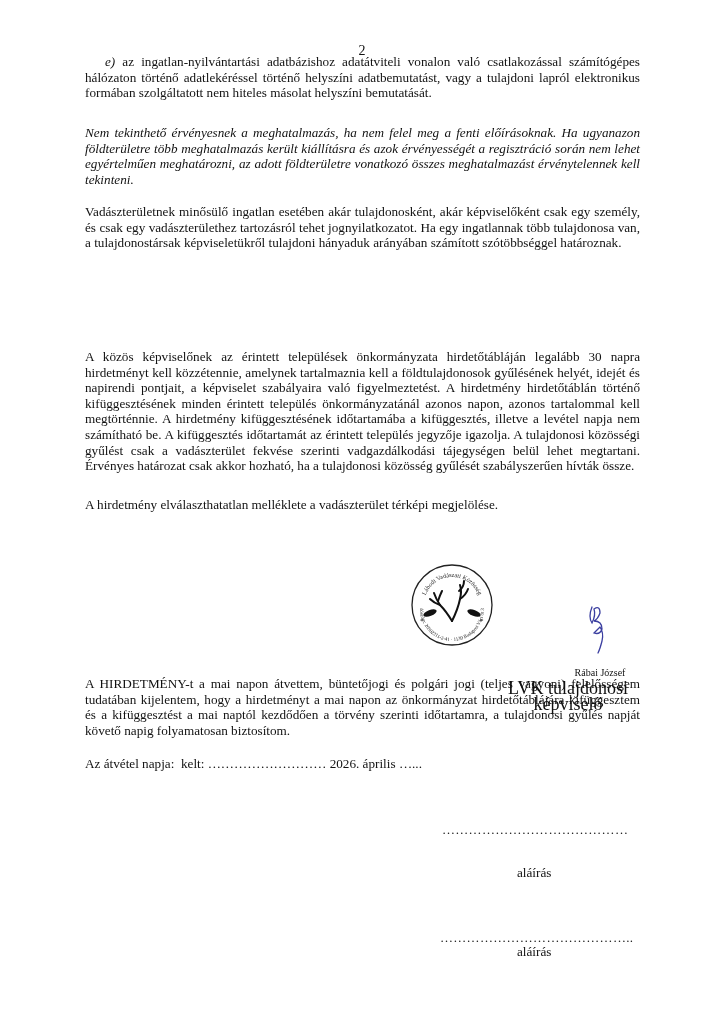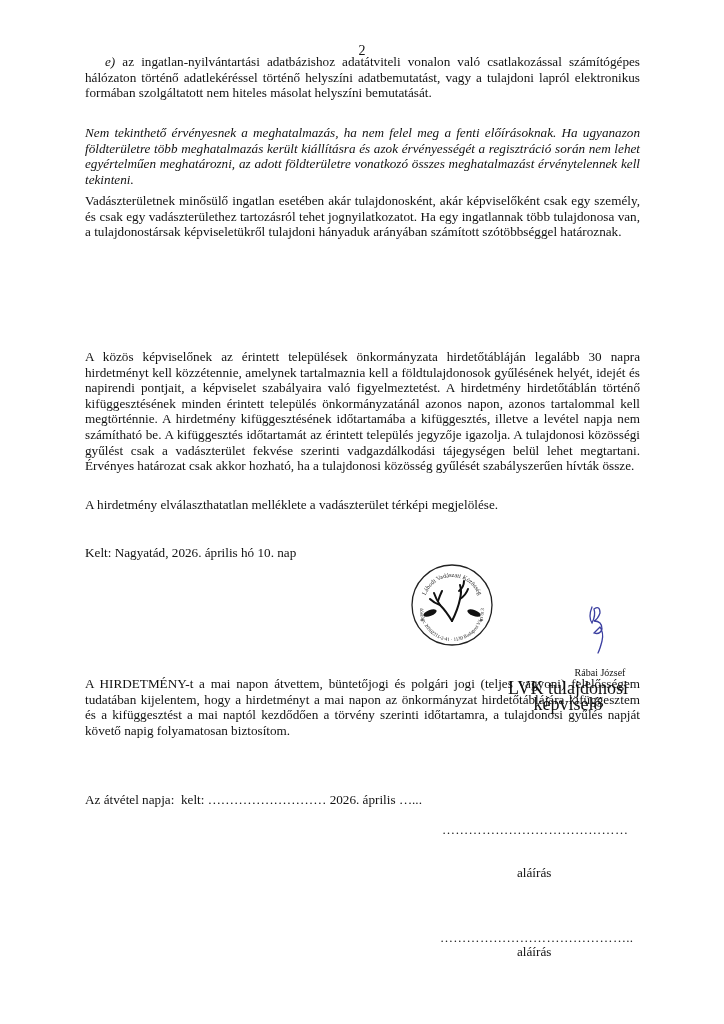--- a/index.html
+++ b/index.html
@@ -30,28 +30,27 @@
 <body>
 
 <div class="page">
 
   <div class="page-number">2</div>
 
   <p class="para" style="top:54px;"><span style="display:inline-block;width:20px;"></span><span class="italic">e)</span><span> az ingatlan-nyilvántartási adatbázishoz adatátviteli vonalon való csatlakozással számítógépes hálózaton történő adatlekéréssel történő helyszíni adatbemutatást, vagy a tulajdoni lapról elektronikus formában szolgáltatott nem hiteles másolat helyszíni bemutatását.</span></p>
 
   <p class="para" style="top:125px;font-style:italic;">Nem tekinthető érvényesnek a meghatalmazás, ha nem felel meg a fenti előírásoknak. Ha ugyanazon földterületre több meghatalmazás került kiállításra és azok érvényességét a regisztráció során nem lehet egyértelműen meghatározni, az adott földterületre vonatkozó összes meghatalmazást érvénytelennek kell tekinteni.</p>
 
-  <p class="para" style="top:193px;font-family:Liberation Serif, serif;">Vadászterületnek minősülő ingatlan esetében akár tulajdonosként, akár képviselőként csak egy személy, és csak egy vadászterülethez tartozásról tehet jognyilatkozatot. Ha egy ingatlannak több tulajdonosa van, a tulajdonostársak képviseletükről tulajdoni hányaduk arányában számított szótöbbséggel határoznak.</p>
+  <p class="para" style="top:204px;font-family:Liberation Serif, serif;">Vadászterületnek minősülő ingatlan esetében akár tulajdonosként, akár képviselőként csak egy személy, és csak egy vadászterülethez tartozásról tehet jognyilatkozatot. Ha egy ingatlannak több tulajdonosa van, a tulajdonostársak képviseletükről tulajdoni hányaduk arányában számított szótöbbséggel határoznak.</p>
 
 
   <p class="para" style="top:349px;">A közös képviselőnek az érintett települések önkormányzata hirdetőtábláján legalább 30 napra hirdetményt kell közzétennie, amelynek tartalmaznia kell a földtulajdonosok gyűlésének helyét, idejét és napirendi pontjait, a képviselet szabályaira való figyelmeztetést. A hirdetmény hirdetőtáblán történő kifüggesztésének minden érintett település önkormányzatánál azonos napon, azonos tartalommal kell megtörténnie.  A hirdetmény kifüggesztésének időtartamába a kifüggesztés, illetve a levétel napja nem számítható be. A kifüggesztés időtartamát az érintett település jegyzője igazolja. A tulajdonosi közösségi gyűlést csak a vadászterület fekvése szerinti vadgazdálkodási tájegységen belül lehet megtartani. Érvényes határozat csak akkor hozható, ha a tulajdonosi közösség gyűlését szabályszerűen hívták össze.</p>
 
   <p class="para" style="top:497px;">A hirdetmény elválaszthatatlan melléklete a vadászterület térképi megjelölése.</p>
 
-  <div class="line" style="left:85px;top:545px;">Kelt: Nagyatád, 2026. április hó 10. nap</div>
 
   <svg class="stamp" viewBox="0 0 84 84">
     <defs>
       <path id="arcTop" d="M 14 42 A 28 28 0 0 1 70 42"></path>
       <path id="arcBot" d="M 10 46 A 32 32 0 0 0 74 46"></path>
     </defs>
     <circle cx="42" cy="42" r="40" fill="none" stroke="#222" stroke-width="1.3"></circle>
     <text font-size="6.2" fill="#222" font-family="Liberation Serif, serif">
       <textPath href="#arcTop" startOffset="50%" text-anchor="middle">Lábodi Vadászati Közösség</textPath>
     </text>
@@ -76,20 +75,20 @@
 
   <svg class="signature" viewBox="0 0 22 52">
     <path d="M6 4 Q2 14 6 20 Q10 12 8 6 Q14 2 14 10 Q12 16 8 18 Q16 18 16 26 Q14 32 8 30 Q12 26 14 24 Q18 30 16 38 Q14 46 12 50" fill="none" stroke="#3b3fa0" stroke-width="1.3" stroke-linecap="round"></path>
   </svg>
 
   <div class="sig-name">Rábai József</div>
   <div class="sig-role">LVK tulajdonosi képviselő</div>
 
   <p class="para" style="top:676px;">A HIRDETMÉNY-t a mai napon átvettem, büntetőjogi és polgári jogi (teljes vagyoni) felelősségem tudatában kijelentem, hogy a hirdetményt a mai napon az önkormányzat hirdetőtáblájára kifüggesztem és a kifüggesztést a mai naptól kezdődően a törvény szerinti időtartamra, a tulajdonosi gyűlés napját követő napig folyamatosan biztosítom.</p>
 
-  <div class="line" style="left:85px;top:792px;">Az átvétel napja:  kelt: ……………………… 2026. április …...</div>
+  <div class="line" style="left:85px;top:756px;">Az átvétel napja:  kelt: ……………………… 2026. április …...</div>
   <div class="dots" style="left:442px;top:822px;">……………………………………</div>
   <div class="line" style="left:517px;top:865px;">aláírás</div>
 
   <div class="dots" style="left:440px;top:930px;">……………………………………..</div>
   <div class="line" style="left:517px;top:944px;">aláírás</div>
 
 </div>
 
 </body></html>

